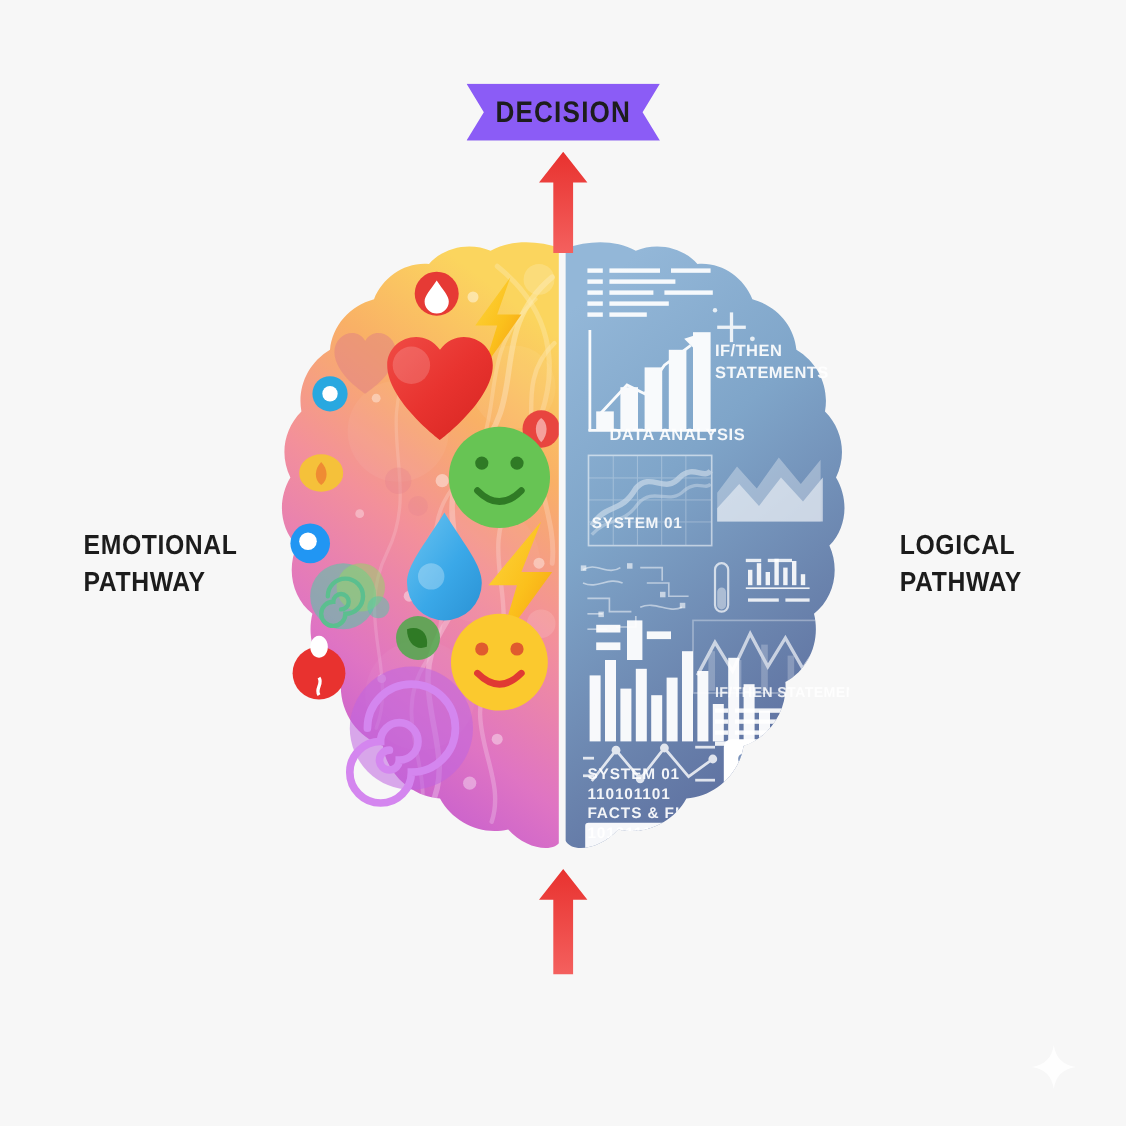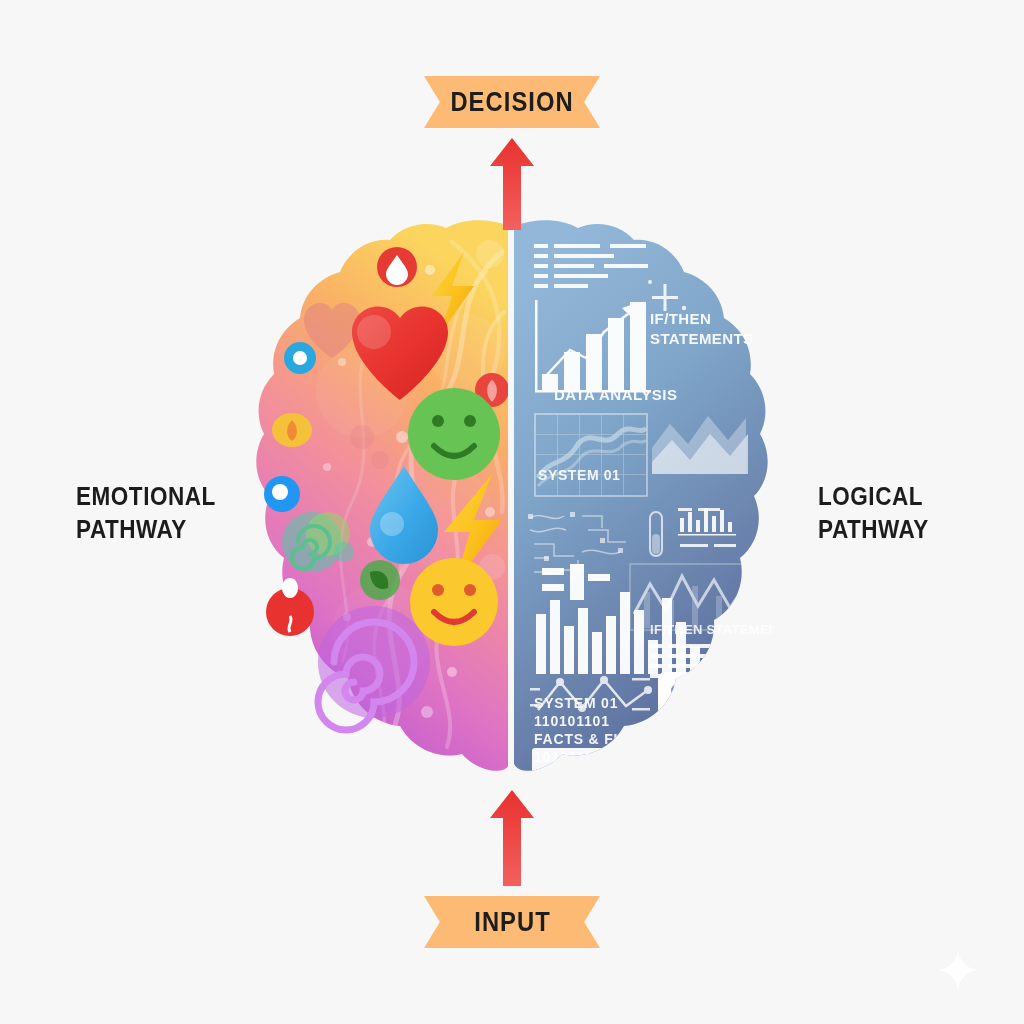--- a/index.html
+++ b/index.html
@@ -17,21 +17,21 @@
     height: 1024px;
     background: #f7f7f7;
     overflow: hidden;
   }
 
   
   .ribbon {
     position: absolute;
     height: 52px;
     width: 176px;
-    background: #fdba74;
+    background: #8b5cf6;
     display: flex;
     align-items: center;
     justify-content: center;
     clip-path: polygon(0% 0%, 100% 0%, 91% 50%, 100% 100%, 0% 100%, 9% 50%);
     box-shadow: 0 1px 3px rgba(0,0,0,0.06);
   }
   .ribbon-text {
     font-family: "Liberation Sans", sans-serif;
     font-weight: 700;
     font-size: 27px;
@@ -567,23 +567,20 @@
       </g>
 
       <rect x="256" y="10" width="6" height="550" fill="#f7f7f7"></rect>
     </svg>
   </div>
 
   <div class="ribbon" id="ribbon-decision">
     <span class="ribbon-text">DECISION</span>
   </div>
 
-  <div class="ribbon" id="ribbon-input">
-    <span class="ribbon-text">INPUT</span>
-  </div>
 
   <svg class="arrow" id="arrow-up-decision" viewBox="0 0 48 92">
     <defs>
       <linearGradient id="arrowGrad1" x1="0" y1="0" x2="0" y2="1">
         <stop offset="0%" stop-color="#e8322f"></stop>
         <stop offset="100%" stop-color="#f4605e"></stop>
       </linearGradient>
     </defs>
     <path d="M24,0 L46,28 L33,28 L33,92 L15,92 L15,28 L2,28 Z" fill="url(#arrowGrad1)"></path>
   </svg>

